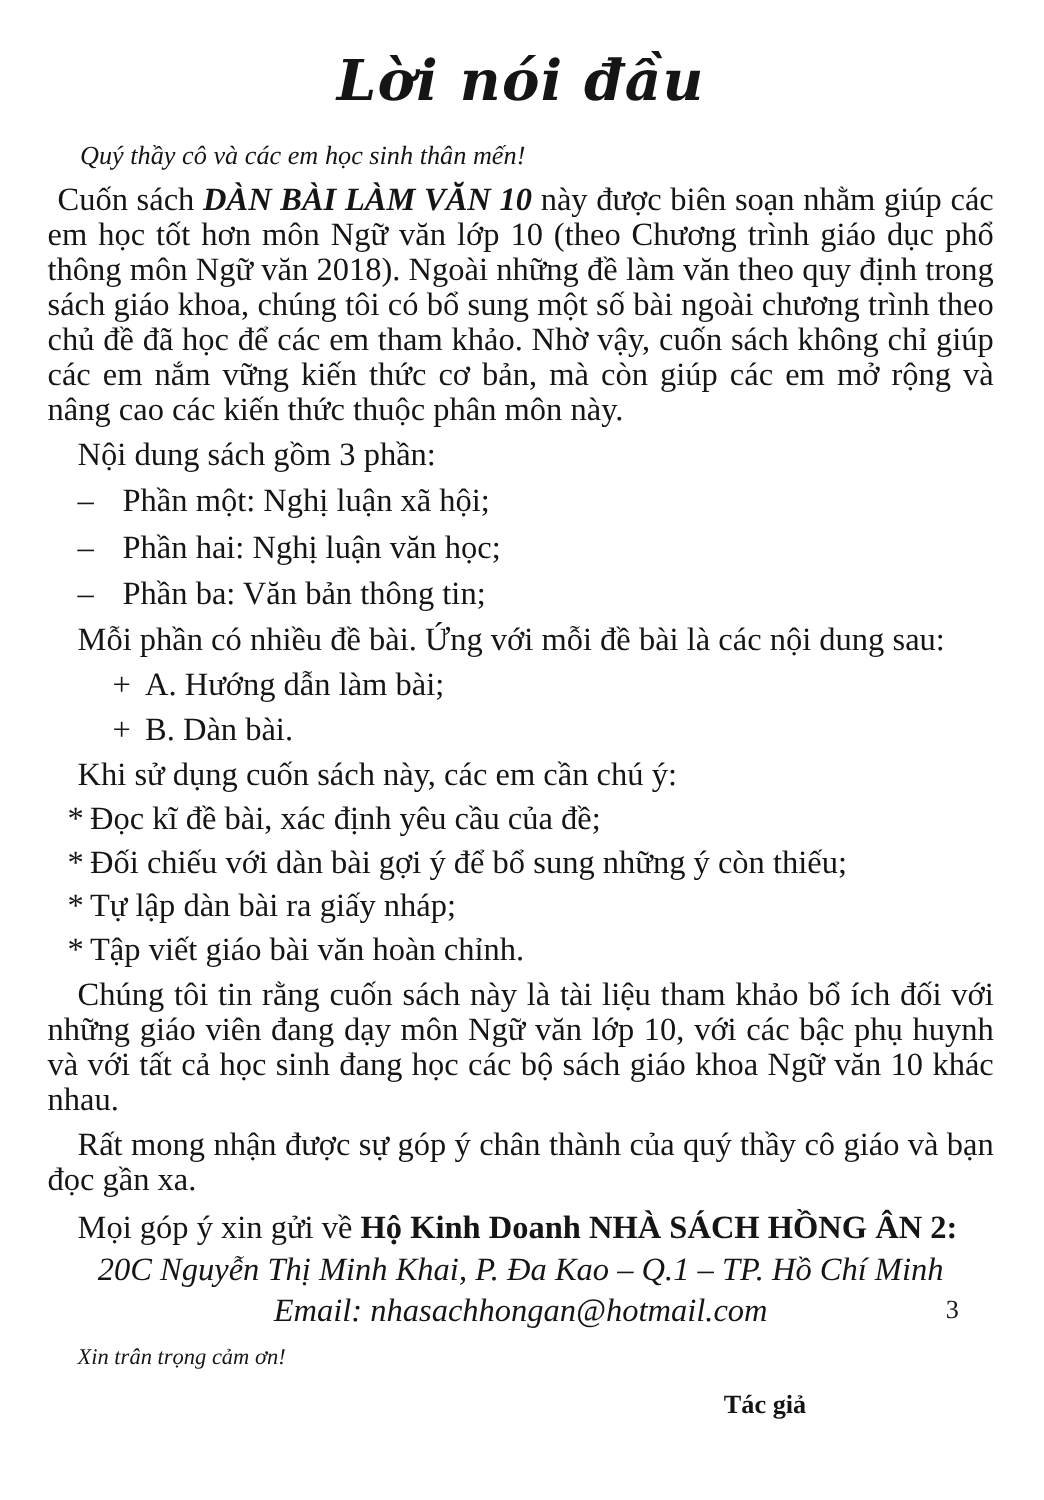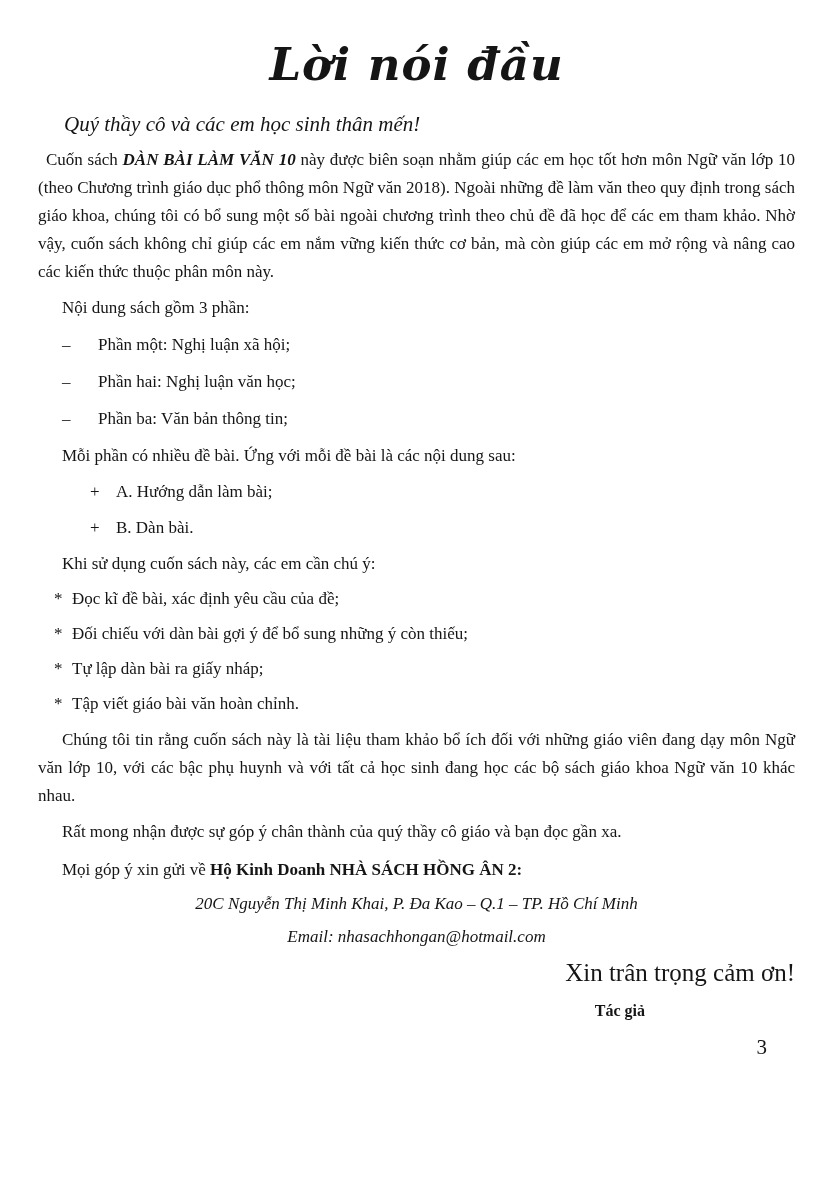--- a/index.html
+++ b/index.html
@@ -27,21 +27,21 @@
     font-family: "DejaVu Serif", serif;
     font-style: italic;
     font-weight: bold;
     font-size: 45px;
     line-height: 1.1;
     margin: 0 0 20px 0;
     letter-spacing: 1px;
   }
   p {
     margin: 0;
-    font-size: 17px;
+    font-size: 26px;
     line-height: 28px;
   }
   .justify { text-align: justify; }
   .greeting {
     font-style: italic;
     padding-left: 26px;
     margin-bottom: 8px;
     font-size: 21px;
   }
   .intro {
@@ -56,27 +56,27 @@
   .plus-item .marker { display: inline-block; width: 26px; }
   .star-item { padding-left: 18px; margin: 7px 0; }
   .star-item .marker { display: inline-block; width: 18px; margin-left: -2px; }
   .closing {
     text-indent: 24px;
     margin: 8px 0;
   }
   .contact-line { padding-left: 24px; margin: 10px 0 6px 0; }
   .contact-line b { font-weight: bold; }
   .center { text-align: center; margin: 5px 0; font-style: italic; }
-  .thanks { padding-left: 24px; margin: 8px 0 10px 0; font-size: 25px; text-align: right; }
+  .thanks { font-style: italic; padding-left: 24px; margin: 8px 0 10px 0; font-size: 18px; }
   .author {
     text-align: right;
     padding-right: 150px;
     font-weight: bold;
     margin-top: 6px;
-    font-size: 16px;
+    font-size: 21px;
   }
   .page-number {
     position: absolute;
     right: 68px;
     bottom: 16px;
     font-size: 21px;
   }
 </style>
 </head>
 <body>

